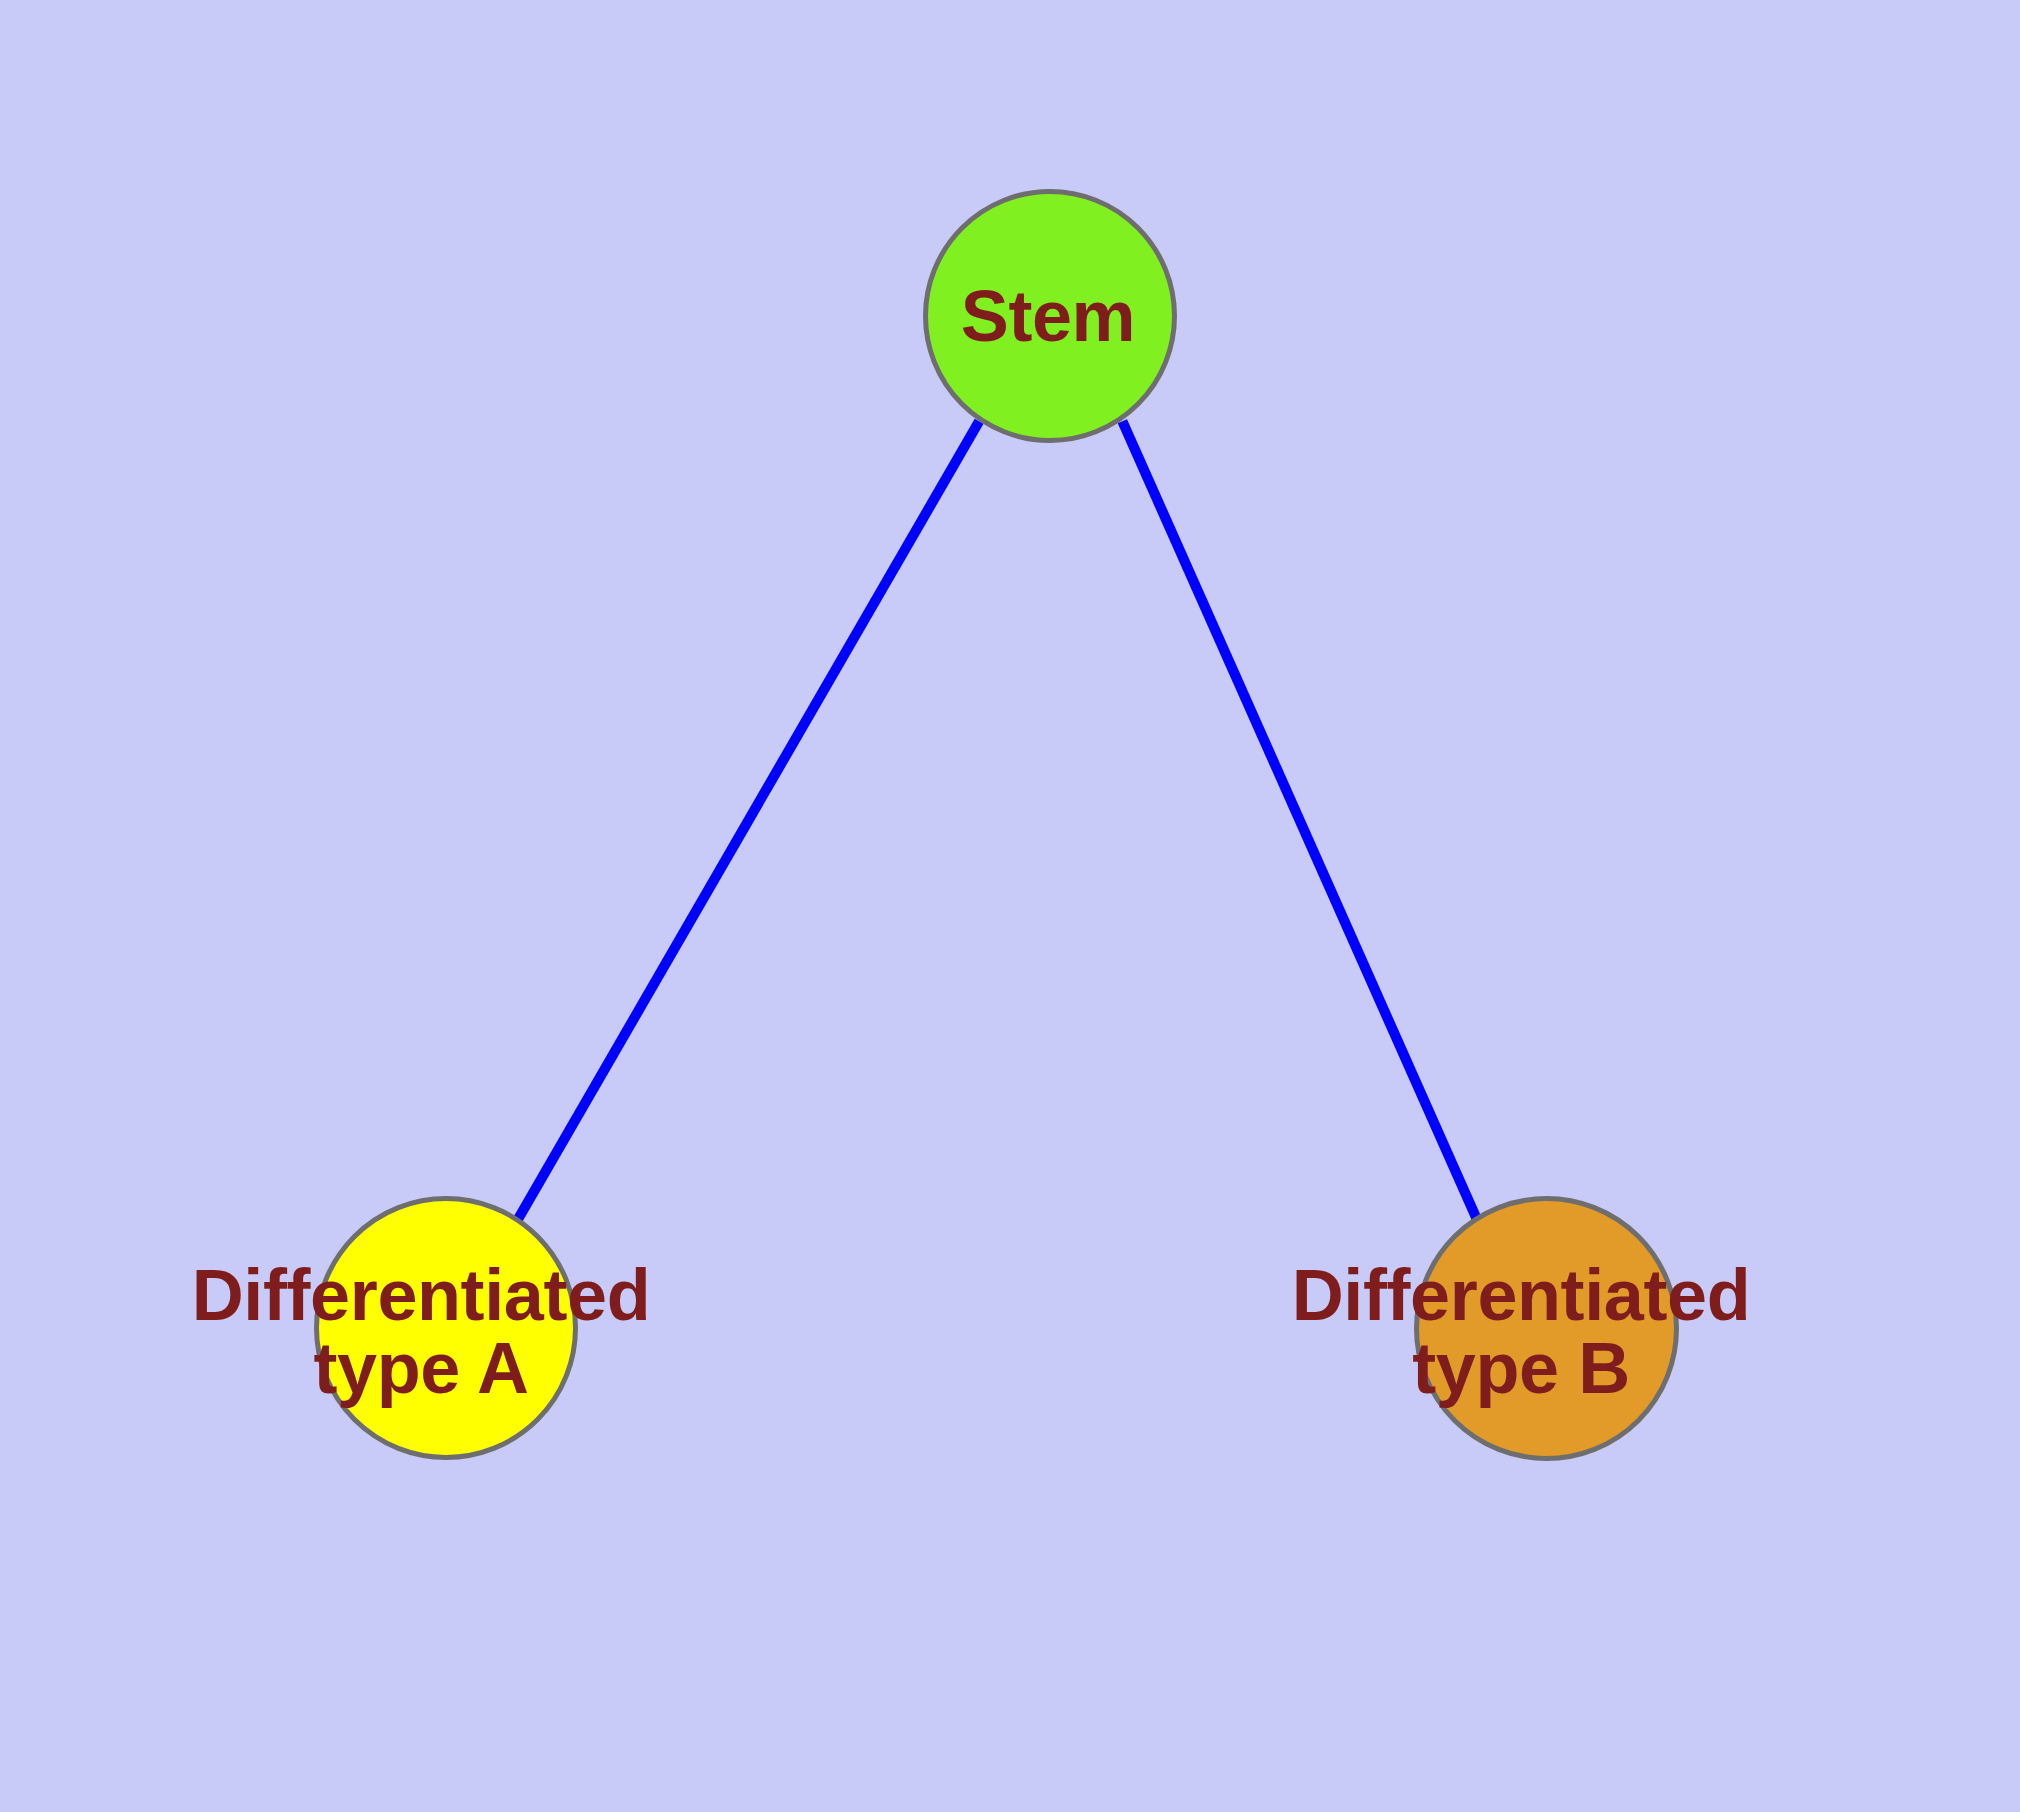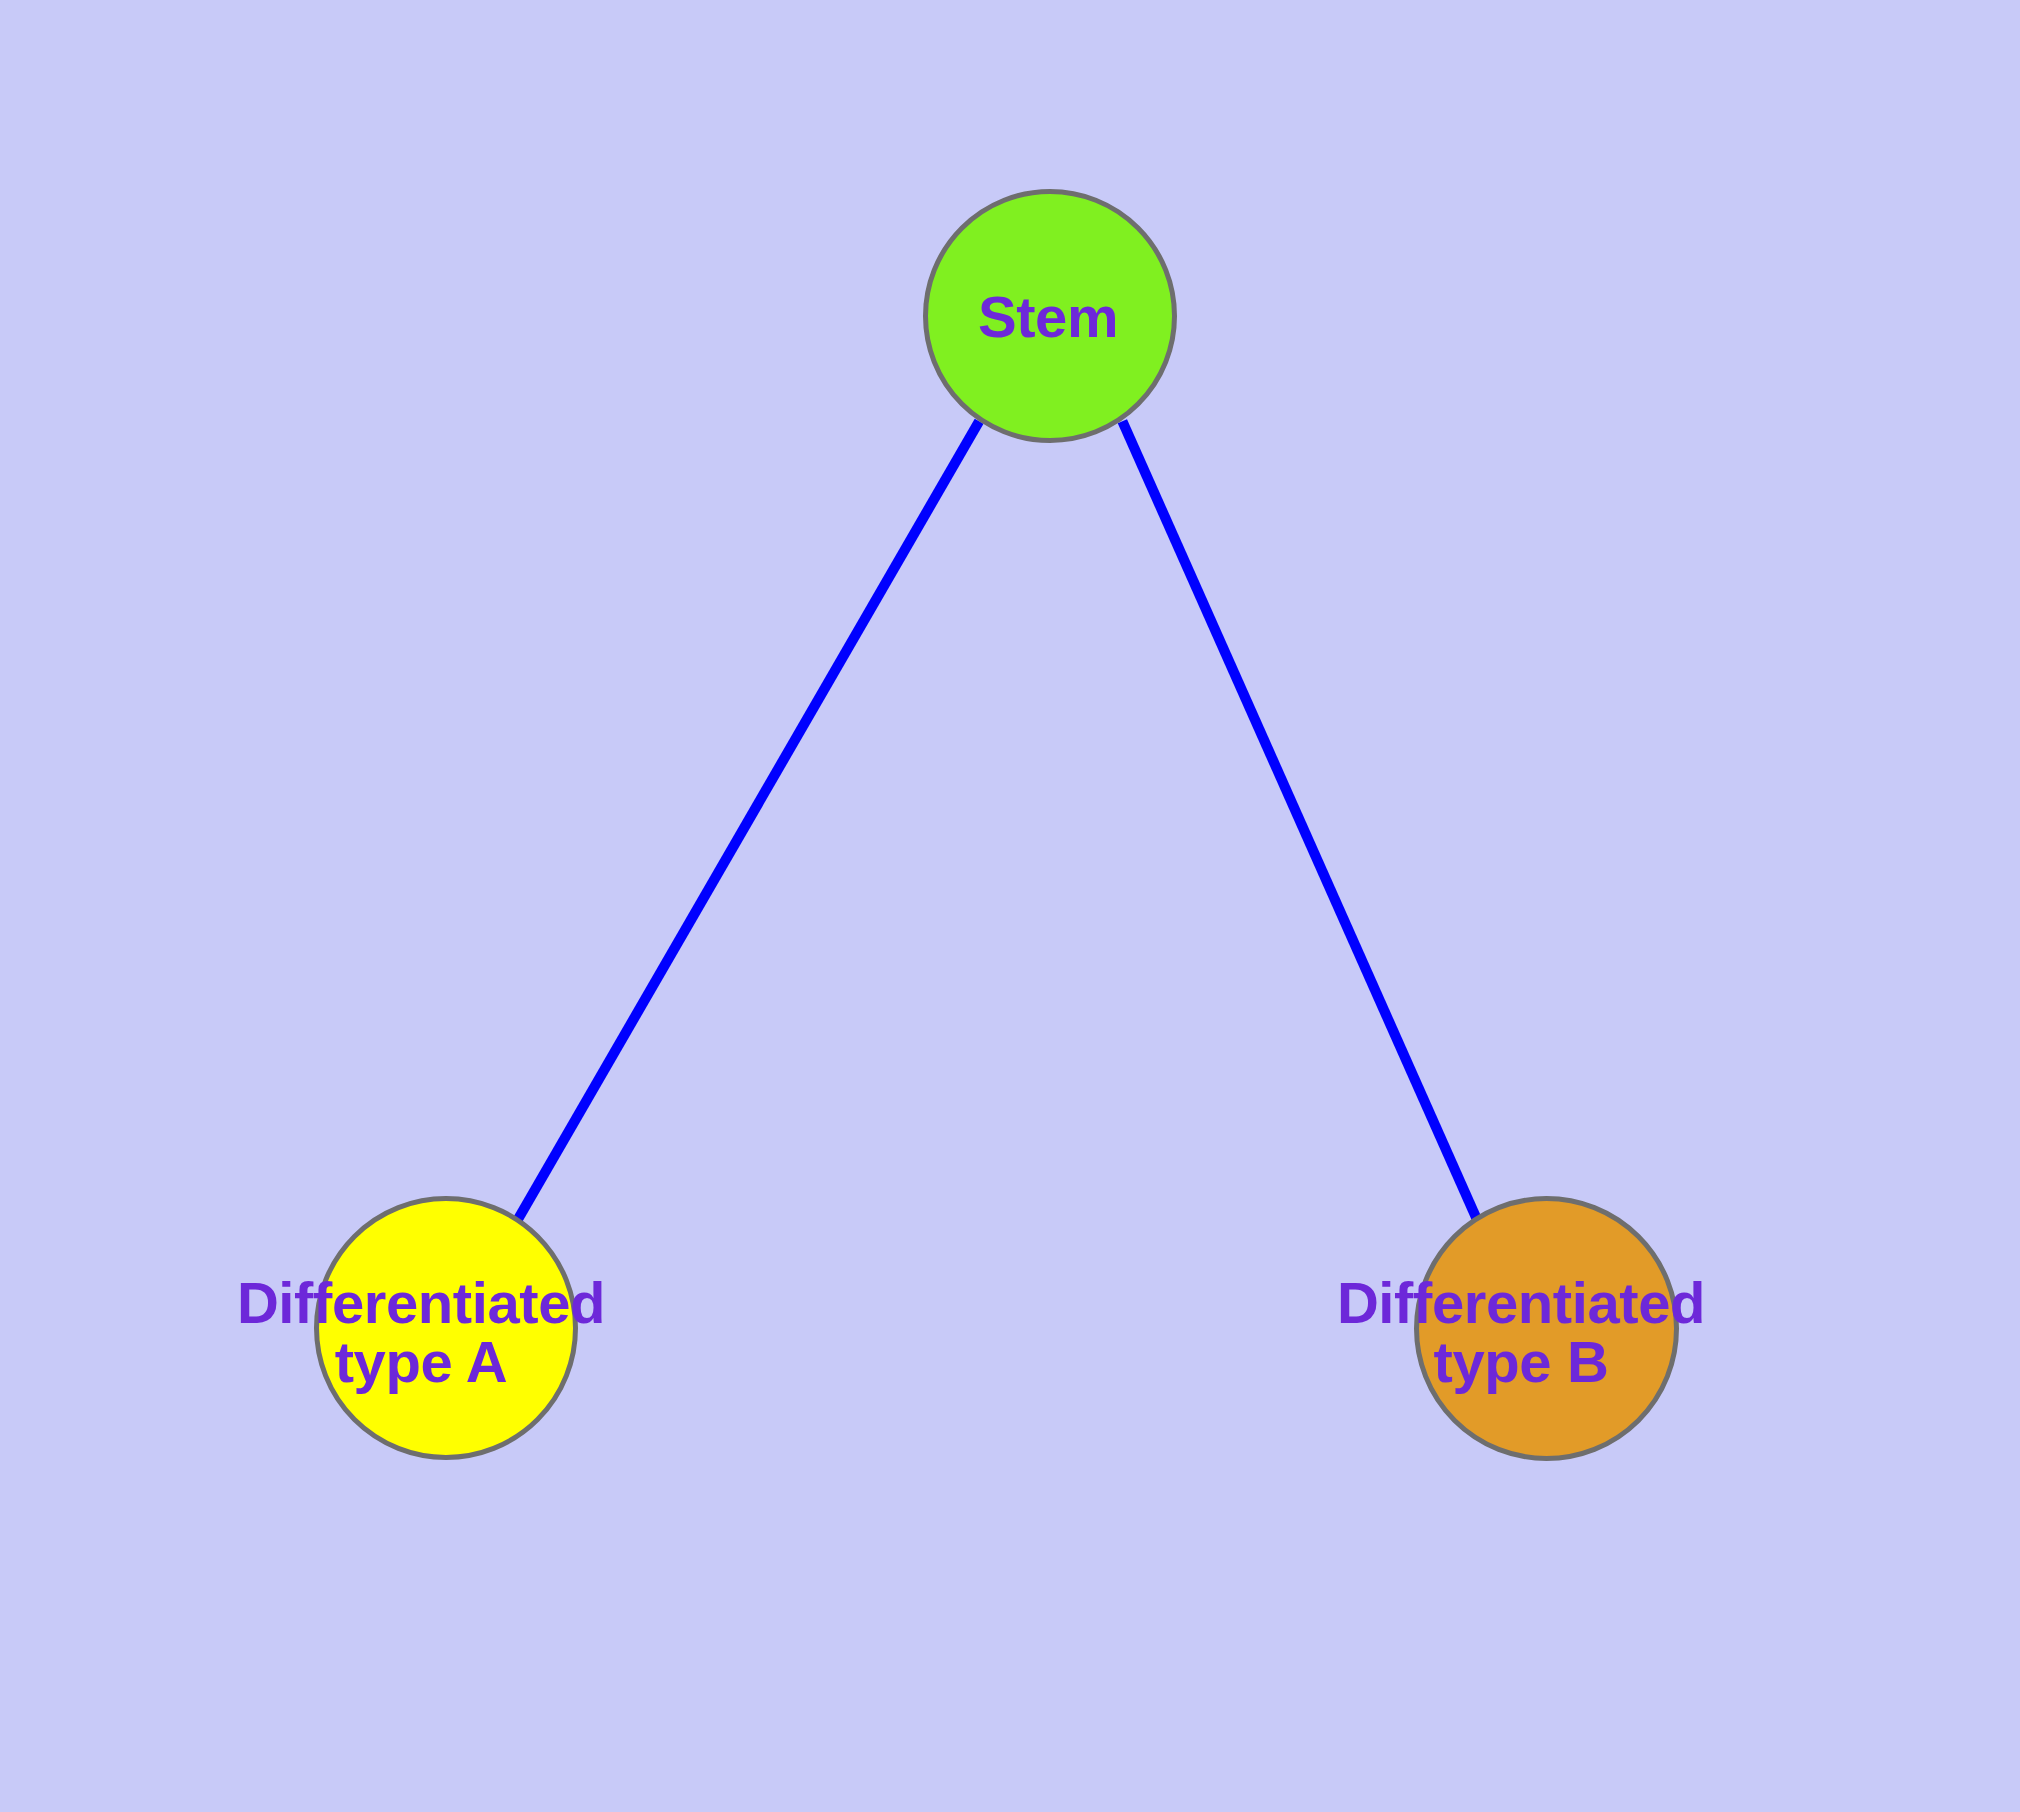--- a/index.html
+++ b/index.html
@@ -26,24 +26,24 @@
     height: 1812px;
   }
   .node {
     position: absolute;
     border-radius: 50%;
     box-sizing: border-box;
     border: 5.1px solid #6e6e6e;
   }
   .node-label {
     position: absolute;
-    color: #6d28d9;
+    color: #7f1d1d;
     font-family: "Liberation Sans", sans-serif;
     font-weight: bold;
-    font-size: 58px;
+    font-size: 72px;
     line-height: 1.02;
     text-align: center;
     white-space: pre;
     letter-spacing: -0.4px;
     pointer-events: none;
     transform: translate(-50%, -50%);
   }
   #node-stem {
     left: 923px;
     top: 189px;

